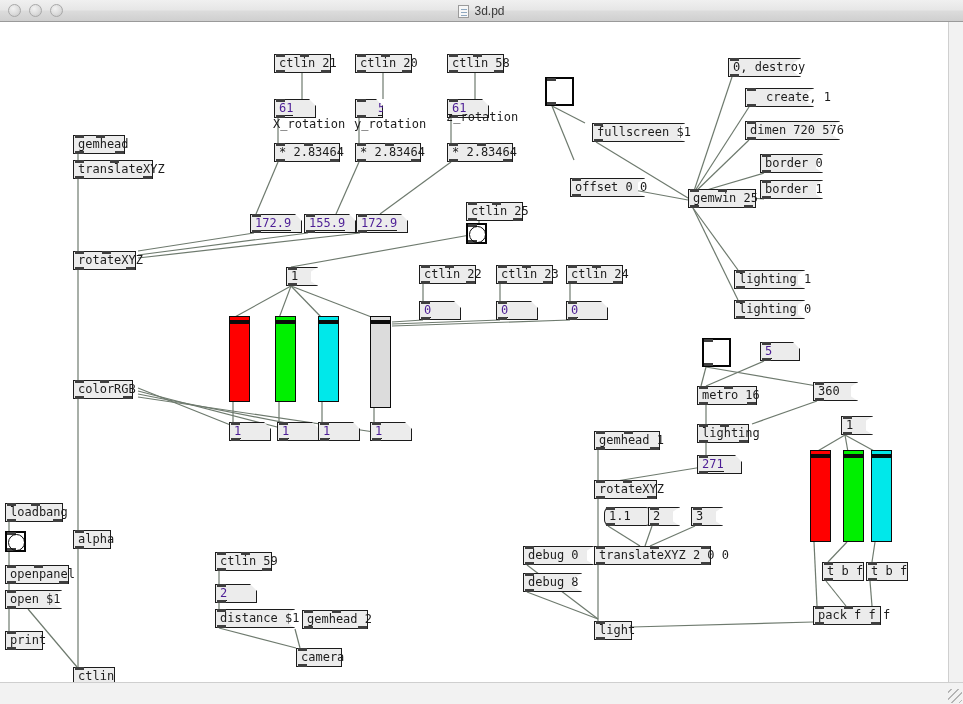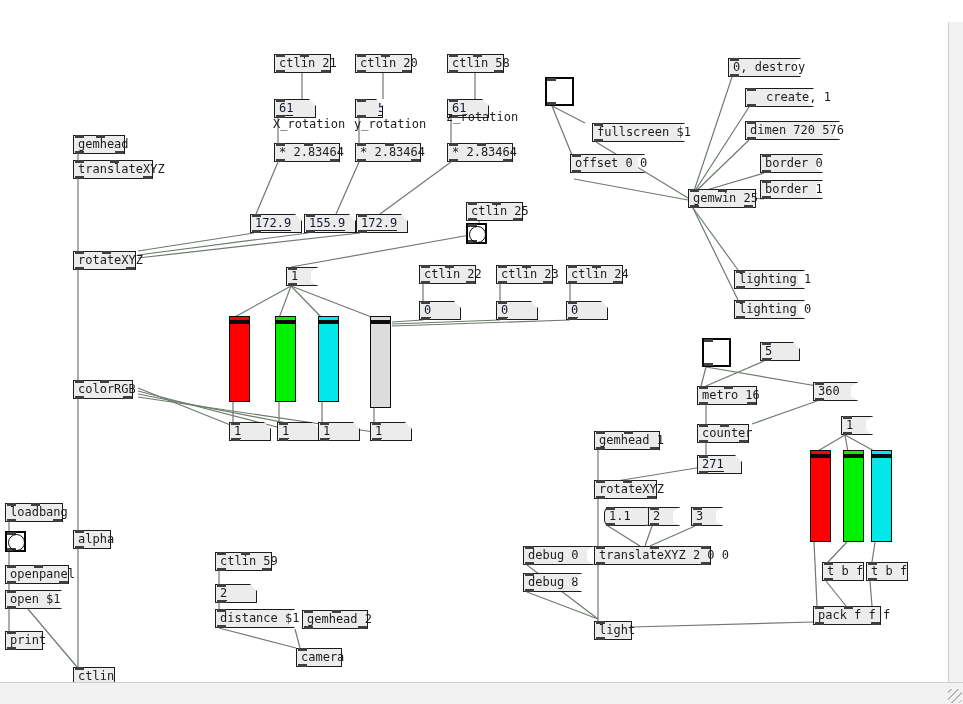--- a/index.html
+++ b/index.html
@@ -98,21 +98,21 @@
     border-left: none;
     clip-path: polygon(0 0, 100% 0, 0 28%, 0 72%, 100% 100%, 0 100%);
   }
 
   
   .num {
     background: #ececec;
     border: 1px solid #1c1c1c;
     clip-path: polygon(0 0, calc(100% - 7px) 0, 100% 7px, 100% 100%, 0 100%);
   }
-  .num .val { color: #0f172a; border-bottom: 1px solid #1c1c1c; padding-bottom: 0px; }
+  .num .val { color: #4c1d95; border-bottom: 1px solid #1c1c1c; padding-bottom: 0px; }
 
   
   .nub {
     position: absolute;
     width: 9px; height: 3px;
     background: #3f3f3f;
   }
   .nub.in  { top: -1px; }
   .nub.out { bottom: -1px; }
 
@@ -176,20 +176,31 @@
     width: 14px; height: 14px;
     background:
       repeating-linear-gradient(135deg, transparent 0 2px, #b4b4b4 2px 3px, transparent 3px 5px);
   }
 </style>
 </head>
 <body>
 
 <div id="window">
 
+  <div id="titlebar">
+    <div id="traffic-wrap">
+      <div class="traffic"></div>
+      <div class="traffic"></div>
+      <div class="traffic"></div>
+    </div>
+    <div id="title-center">
+      <div id="doc-icon"></div>
+      <span id="title-text">3d.pd</span>
+    </div>
+  </div>
 
   <div id="canvas">
     <svg id="svg-wires">
         <line x1="302" y1="51" x2="302" y2="77" stroke="#6e7a6e" stroke-width="1.2"></line>
         <line x1="383" y1="51" x2="383" y2="77" stroke="#6e7a6e" stroke-width="1.2"></line>
         <line x1="475" y1="51" x2="475" y2="77" stroke="#6e7a6e" stroke-width="1.2"></line>
         <line x1="278" y1="96" x2="278" y2="121" stroke="#6e7a6e" stroke-width="1.2"></line>
         <line x1="359" y1="96" x2="359" y2="121" stroke="#6e7a6e" stroke-width="1.2"></line>
         <line x1="451" y1="96" x2="451" y2="121" stroke="#6e7a6e" stroke-width="1.2"></line>
         <line x1="278" y1="140" x2="256" y2="192" stroke="#6e7a6e" stroke-width="1.2"></line>
@@ -307,28 +318,28 @@
         <div class="num" style="left: 215px; top: 562px; width: 42px;"><span class="val">2</span><div class="nub in" style="left: 1px;"></div><div class="nub out" style="left: 1px;"></div></div>
         <div class="msg" style="left: 215px; top: 587px; width: 73px;"><span>distance $1</span><div class="nub in" style="left: 1px;"></div><div class="nub out" style="left: 1px;"></div></div>
         <div class="obj" style="left: 302px; top: 588px; width: 66px;"><span>gemhead 2</span><div class="nub in" style="left: 1px;"></div><div class="nub in" style="left: 29px;"></div><div class="nub out" style="left: 1px;"></div><div class="nub out" style="left: 55px;"></div></div>
         <div class="obj" style="left: 296px; top: 626px; width: 46px;"><span>camera</span><div class="nub in" style="left: 1px;"></div><div class="nub out" style="left: 1px;"></div></div>
         <div class="msg" style="left: 728px; top: 36px; width: 66px;"><span>0, destroy</span><div class="nub in" style="left: 1px;"></div><div class="nub out" style="left: 1px;"></div></div>
         <div class="msg" style="left: 745px; top: 66px; width: 62px; padding-left: 20px;"><span>create, 1</span><div class="nub in" style="left: 1px;"></div><div class="nub out" style="left: 1px;"></div></div>
         <div class="msg" style="left: 745px; top: 99px; width: 88px;"><span>dimen 720 576</span><div class="nub in" style="left: 1px;"></div><div class="nub out" style="left: 1px;"></div></div>
         <div class="msg" style="left: 760px; top: 132px; width: 56px;"><span>border 0</span><div class="nub in" style="left: 1px;"></div><div class="nub out" style="left: 1px;"></div></div>
         <div class="msg" style="left: 760px; top: 158px; width: 56px;"><span>border 1</span><div class="nub in" style="left: 1px;"></div><div class="nub out" style="left: 1px;"></div></div>
         <div class="msg" style="left: 592px; top: 101px; width: 86px;"><span>fullscreen $1</span><div class="nub in" style="left: 1px;"></div><div class="nub out" style="left: 1px;"></div></div>
-        <div class="msg" style="left: 570px; top: 132px; width: 68px;"><span>offset 0 0</span><div class="nub in" style="left: 1px;"></div><div class="nub out" style="left: 1px;"></div></div>
+        <div class="msg" style="left: 570px; top: 156px; width: 68px;"><span>offset 0 0</span><div class="nub in" style="left: 1px;"></div><div class="nub out" style="left: 1px;"></div></div>
         <div class="obj" style="left: 688px; top: 167px; width: 68px;"><span>gemwin 25</span><div class="nub in" style="left: 1px;"></div><div class="nub in" style="left: 29px;"></div><div class="nub out" style="left: 1px;"></div><div class="nub out" style="left: 55px;"></div></div>
         <div class="msg" style="left: 734px; top: 248px; width: 64px;"><span>lighting 1</span><div class="nub in" style="left: 1px;"></div><div class="nub out" style="left: 1px;"></div></div>
         <div class="msg" style="left: 734px; top: 278px; width: 64px;"><span>lighting 0</span><div class="nub in" style="left: 1px;"></div><div class="nub out" style="left: 1px;"></div></div>
         <div class="num" style="left: 760px; top: 320px; width: 40px;"><span class="val">5</span><div class="nub in" style="left: 1px;"></div><div class="nub out" style="left: 1px;"></div></div>
         <div class="obj" style="left: 697px; top: 364px; width: 60px;"><span>metro 16</span><div class="nub in" style="left: 1px;"></div><div class="nub in" style="left: 26px;"></div><div class="nub out" style="left: 1px;"></div><div class="nub out" style="left: 49px;"></div></div>
         <div class="msg" style="left: 813px; top: 360px; width: 38px;"><span>360</span><div class="nub in" style="left: 1px;"></div><div class="nub out" style="left: 1px;"></div></div>
-        <div class="obj" style="left: 697px; top: 402px; width: 52px;"><span>counter</span><div class="nub in" style="left: 1px;"></div><div class="nub in" style="left: 22px;"></div><div class="nub out" style="left: 1px;"></div><div class="nub out" style="left: 41px;"></div></div>
+        <div class="obj" style="left: 697px; top: 402px; width: 52px;"><span>lighting</span><div class="nub in" style="left: 1px;"></div><div class="nub in" style="left: 22px;"></div><div class="nub out" style="left: 1px;"></div><div class="nub out" style="left: 41px;"></div></div>
         <div class="num" style="left: 697px; top: 433px; width: 45px;"><span class="val">271</span><div class="nub in" style="left: 1px;"></div><div class="nub out" style="left: 1px;"></div></div>
         <div class="obj" style="left: 594px; top: 409px; width: 66px;"><span>gemhead 1</span><div class="nub in" style="left: 1px;"></div><div class="nub in" style="left: 29px;"></div><div class="nub out" style="left: 1px;"></div><div class="nub out" style="left: 55px;"></div></div>
         <div class="obj" style="left: 594px; top: 458px; width: 63px;"><span>rotateXYZ</span><div class="nub in" style="left: 1px;"></div><div class="nub in" style="left: 28px;"></div><div class="nub out" style="left: 1px;"></div><div class="nub out" style="left: 52px;"></div></div>
         <div class="msg" style="left: 604px; top: 485px; width: 48px; border-radius: 6px;"><span>1.1</span><div class="nub in" style="left: 1px;"></div><div class="nub out" style="left: 1px;"></div></div>
         <div class="msg" style="left: 648px; top: 485px; width: 25px;"><span>2</span><div class="nub in" style="left: 1px;"></div><div class="nub out" style="left: 1px;"></div></div>
         <div class="msg" style="left: 691px; top: 485px; width: 25px;"><span>3</span><div class="nub in" style="left: 1px;"></div><div class="nub out" style="left: 1px;"></div></div>
         <div class="obj" style="left: 594px; top: 524px; width: 117px;"><span>translateXYZ 2 0 0</span><div class="nub in" style="left: 1px;"></div><div class="nub in" style="left: 55px;"></div><div class="nub in" style="left: 106px;"></div><div class="nub out" style="left: 1px;"></div><div class="nub out" style="left: 106px;"></div></div>
         <div class="msg" style="left: 523px; top: 524px; width: 64px;"><span>debug 0</span><div class="nub in" style="left: 1px;"></div><div class="nub out" style="left: 1px;"></div></div>
         <div class="msg" style="left: 523px; top: 551px; width: 52px;"><span>debug 8</span><div class="nub in" style="left: 1px;"></div><div class="nub out" style="left: 1px;"></div></div>
         <div class="obj" style="left: 594px; top: 599px; width: 38px;"><span>light</span><div class="nub in" style="left: 1px;"></div><div class="nub out" style="left: 1px;"></div></div>

